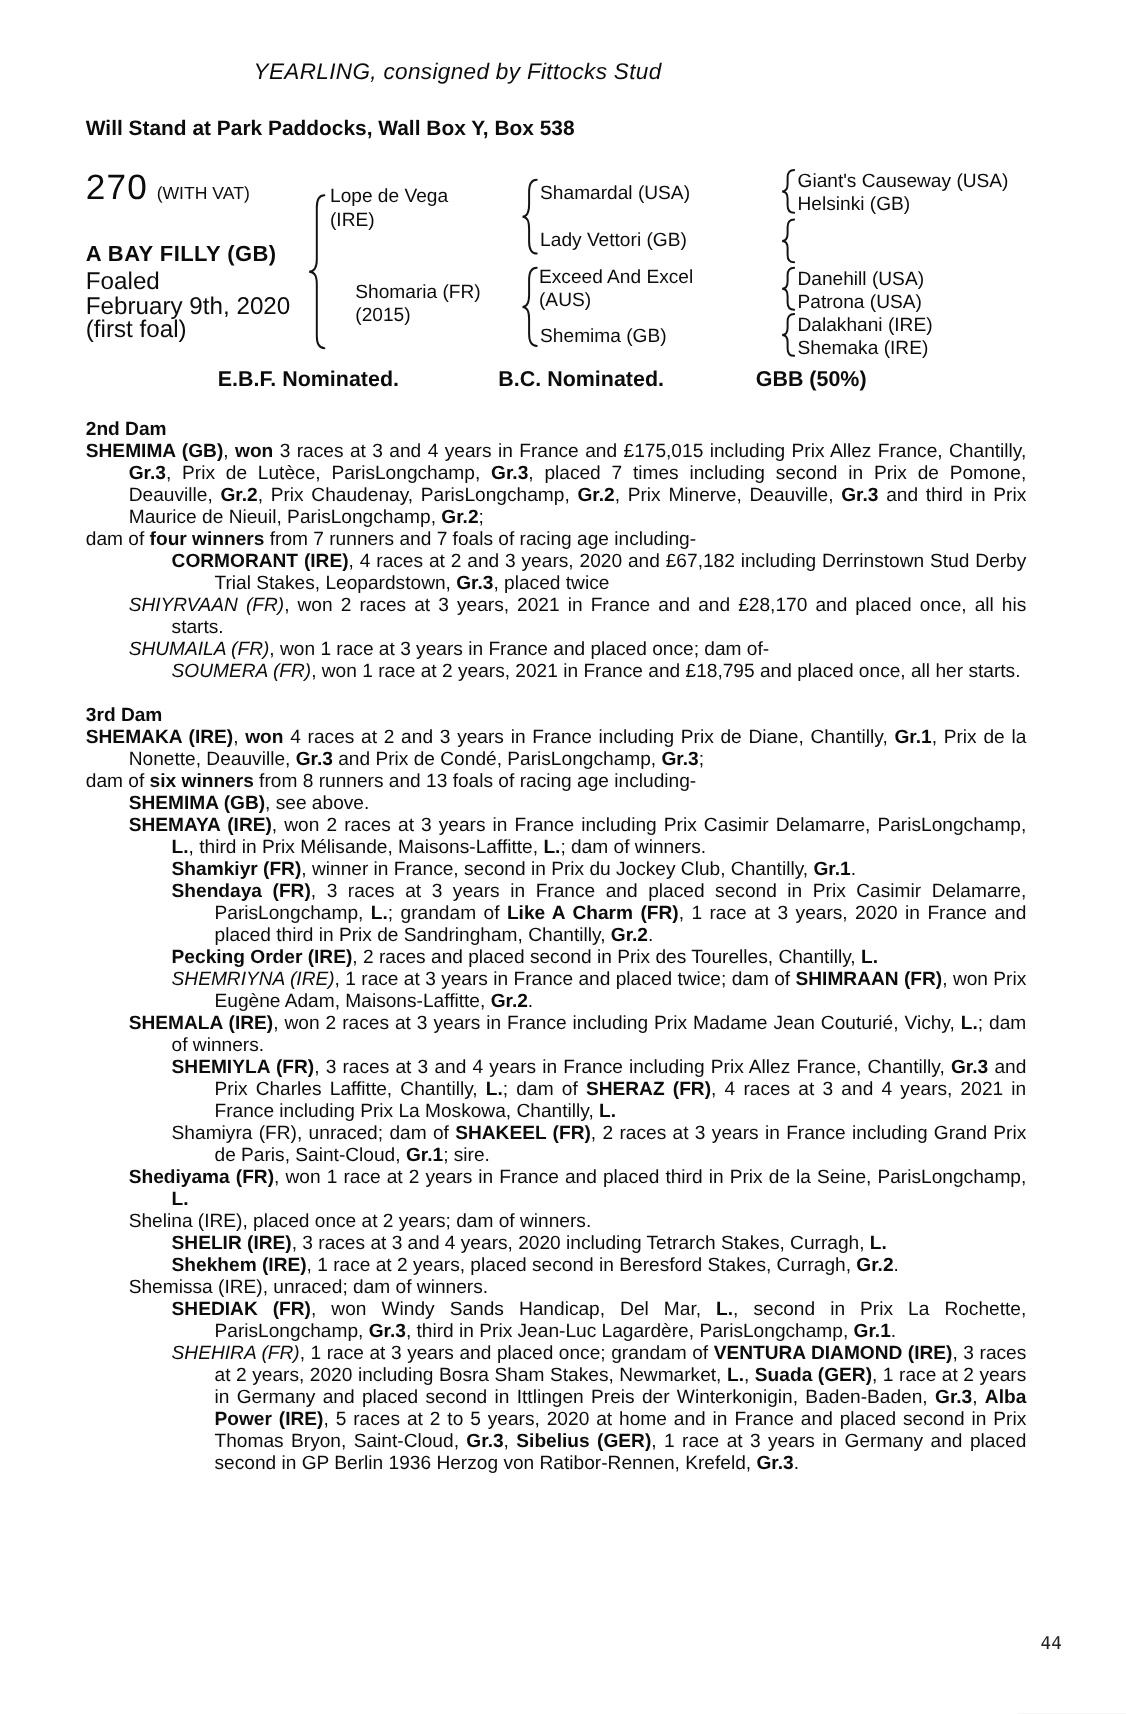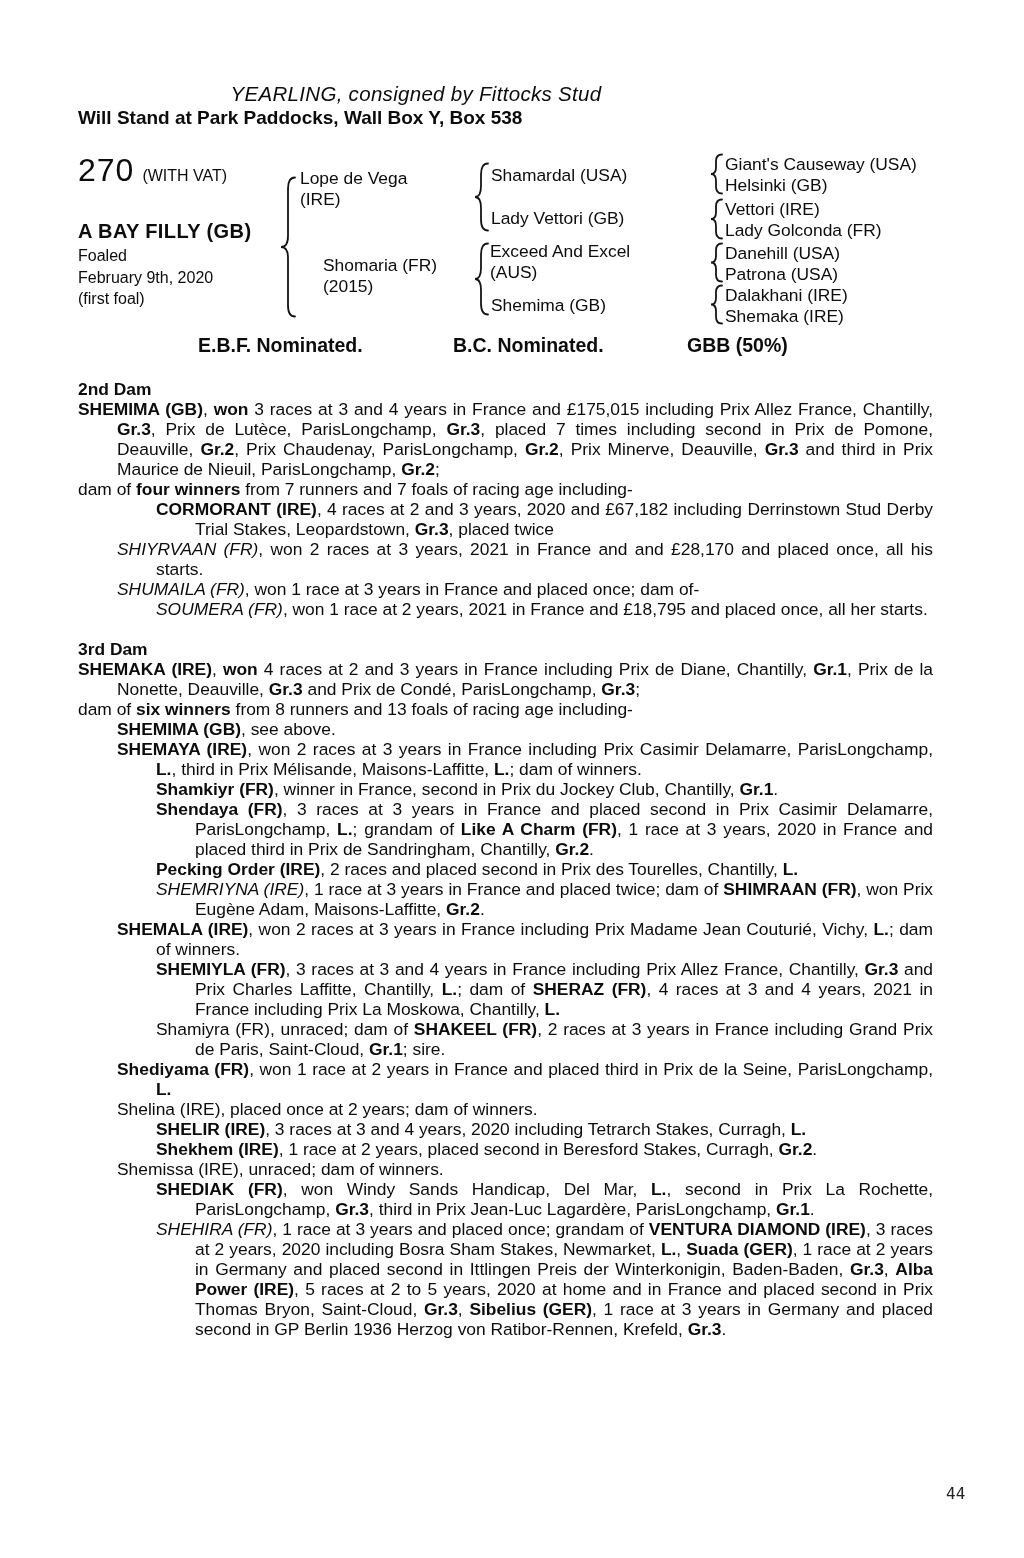--- a/index.html
+++ b/index.html
@@ -7,39 +7,39 @@
     position:relative;
     width:1024px;height:1558px;
     margin:0 auto;
     background:#ffffff;
     color:#0c0c0c;
     font-family:"Liberation Sans","DejaVu Sans",sans-serif;
     overflow:hidden;
   }
   .abs{position:absolute;}
   .page-title{
-    top:82px;left:0;width:832px;
+    top:54px;left:0;width:832px;
     text-align:center;
     font-style:italic;
     font-size:20.5px;
     letter-spacing:0.3px;
   }
   .stand-note{
     top:107px;left:78px;
     font-weight:bold;
     font-size:19px;
   }
   .lot-line{top:152px;left:78px;white-space:nowrap;}
   .lot-num{font-size:32px;font-weight:normal;letter-spacing:1px;}
   .vat-note{font-size:16px;margin-left:8px;}
   .lot-desc{
     top:220px;left:78px;
     font-weight:bold;font-size:20px;letter-spacing:0.4px;
   }
-  .foal-block{top:245px;left:78px;font-size:16px;line-height:21.5px;}
+  .foal-block{top:245px;left:78px;font-size:22px;line-height:21.5px;}
   .ped-name{font-size:17.4px;line-height:21px;}
   .brace svg{display:block;}
   .nominations{top:334px;left:0;width:1024px;font-weight:bold;font-size:19.5px;}
   .nominations span{position:absolute;white-space:nowrap;}
   .nom-0{left:198px;}
   .nom-1{left:453px;}
   .nom-2{left:687px;}
   .body-text{
     top:379px;left:78px;width:855px;
     font-size:17.4px;line-height:20px;
@@ -128,24 +128,20 @@
   <div class="abs brace" style="left:710px;top:284px;width:13px;height:41px;">
       <svg width="13" height="41" viewBox="0 0 13 41" xmlns="http://www.w3.org/2000/svg">
         <path d="M 12 1.5 Q 6 1.5 6 8.06 L 6 13.94 Q 6 20.5 1 20.5 Q 6 20.5 6 27.060000000000002 L 6 32.94 Q 6 39.5 12 39.5" fill="none" stroke="#141414" stroke-width="1.8" stroke-linecap="round"></path>
       </svg>
     </div>
 
   <div class="abs ped-name" style="left:725px;top:154px;width:240px;line-height:21.4px;">
     <div>Giant's Causeway (USA)</div>
     <div>Helsinki (GB)</div>
   </div>
-  <div class="abs ped-name" style="left:725px;top:199px;width:240px;line-height:21.4px;">
-    <div>Vettori (IRE)</div>
-    <div>Lady Golconda (FR)</div>
-  </div>
   <div class="abs ped-name" style="left:725px;top:243px;width:240px;line-height:21.4px;">
     <div>Danehill (USA)</div>
     <div>Patrona (USA)</div>
   </div>
   <div class="abs ped-name" style="left:725px;top:285px;width:240px;line-height:21.4px;">
     <div>Dalakhani (IRE)</div>
     <div>Shemaka (IRE)</div>
   </div>
 
   <div class="abs nominations">

